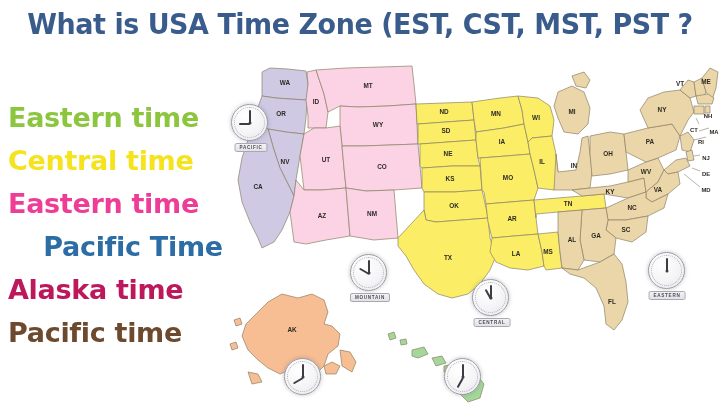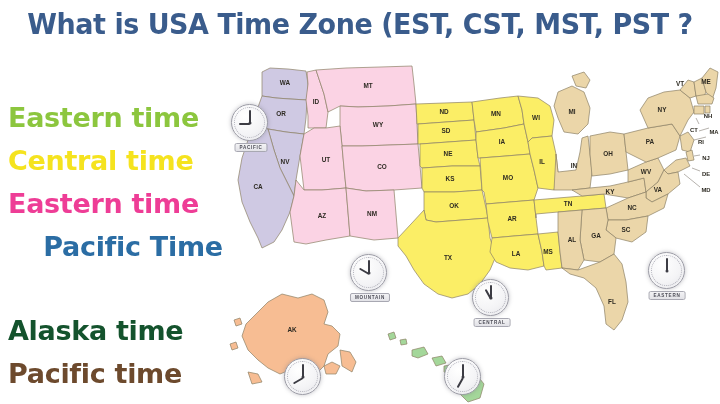--- a/index.html
+++ b/index.html
@@ -33,21 +33,21 @@
     font-weight:bold;
     font-size:27px;
     line-height:43px;
     white-space:nowrap;
     letter-spacing:-0.3px;
   }
   .lg-0 { color:#8cc63e; }
   .lg-1 { color:#f5e31e; }
   .lg-2 { color:#ee3d96; }
   .lg-3 { color:#2b6da4;text-align:center; }
-  .lg-4 { color:#14532d;margin-top:41px; }
+  .lg-4 { color:#be185d; }
   .lg-5 { color:#6d4a2d; }
 
   
   #map { position:absolute; left:228px; top:62px; width:492px; height:342px; }
   #map svg { display:block; }
 
   .zone-pacific  { fill:#cfc9e3; }
   .zone-mountain { fill:#fbd3e4; }
   .zone-central  { fill:#fbee66; }
   .zone-eastern  { fill:#ebd6a9; }

